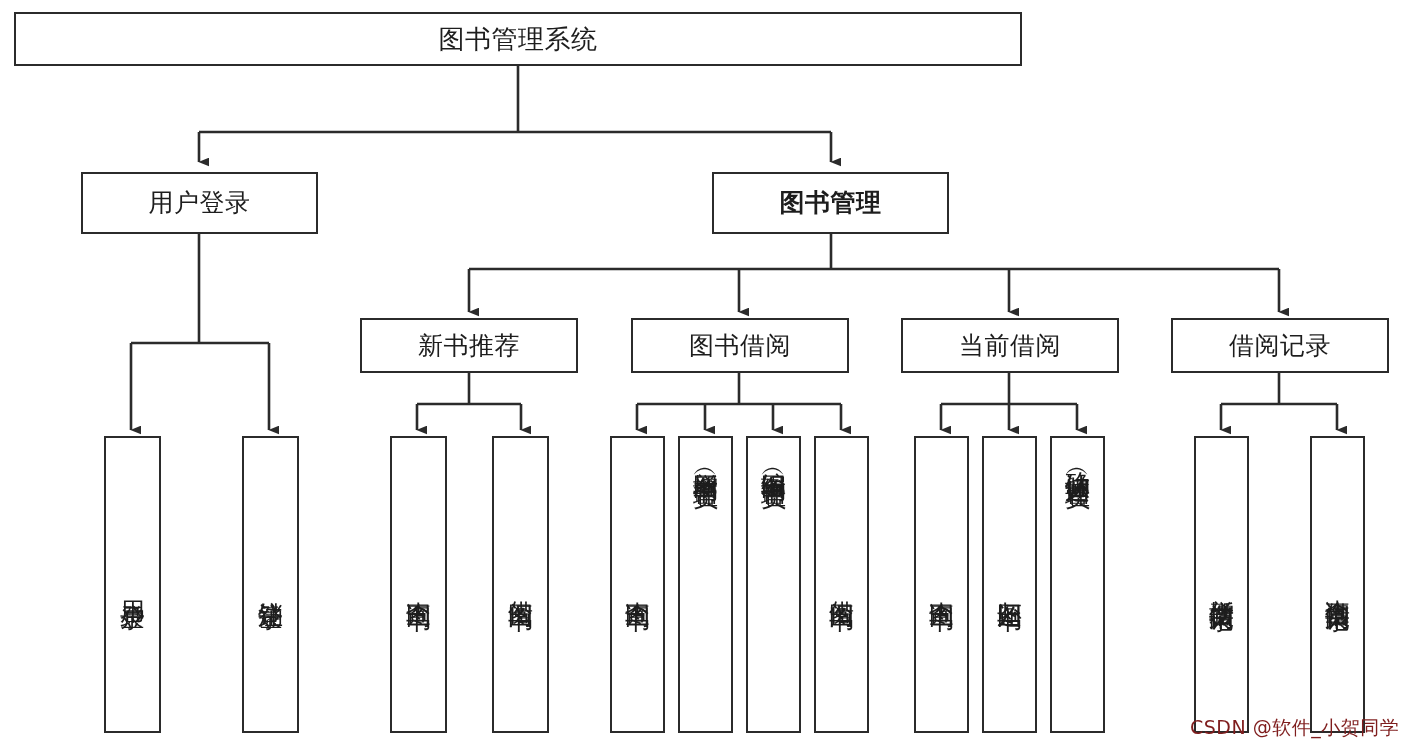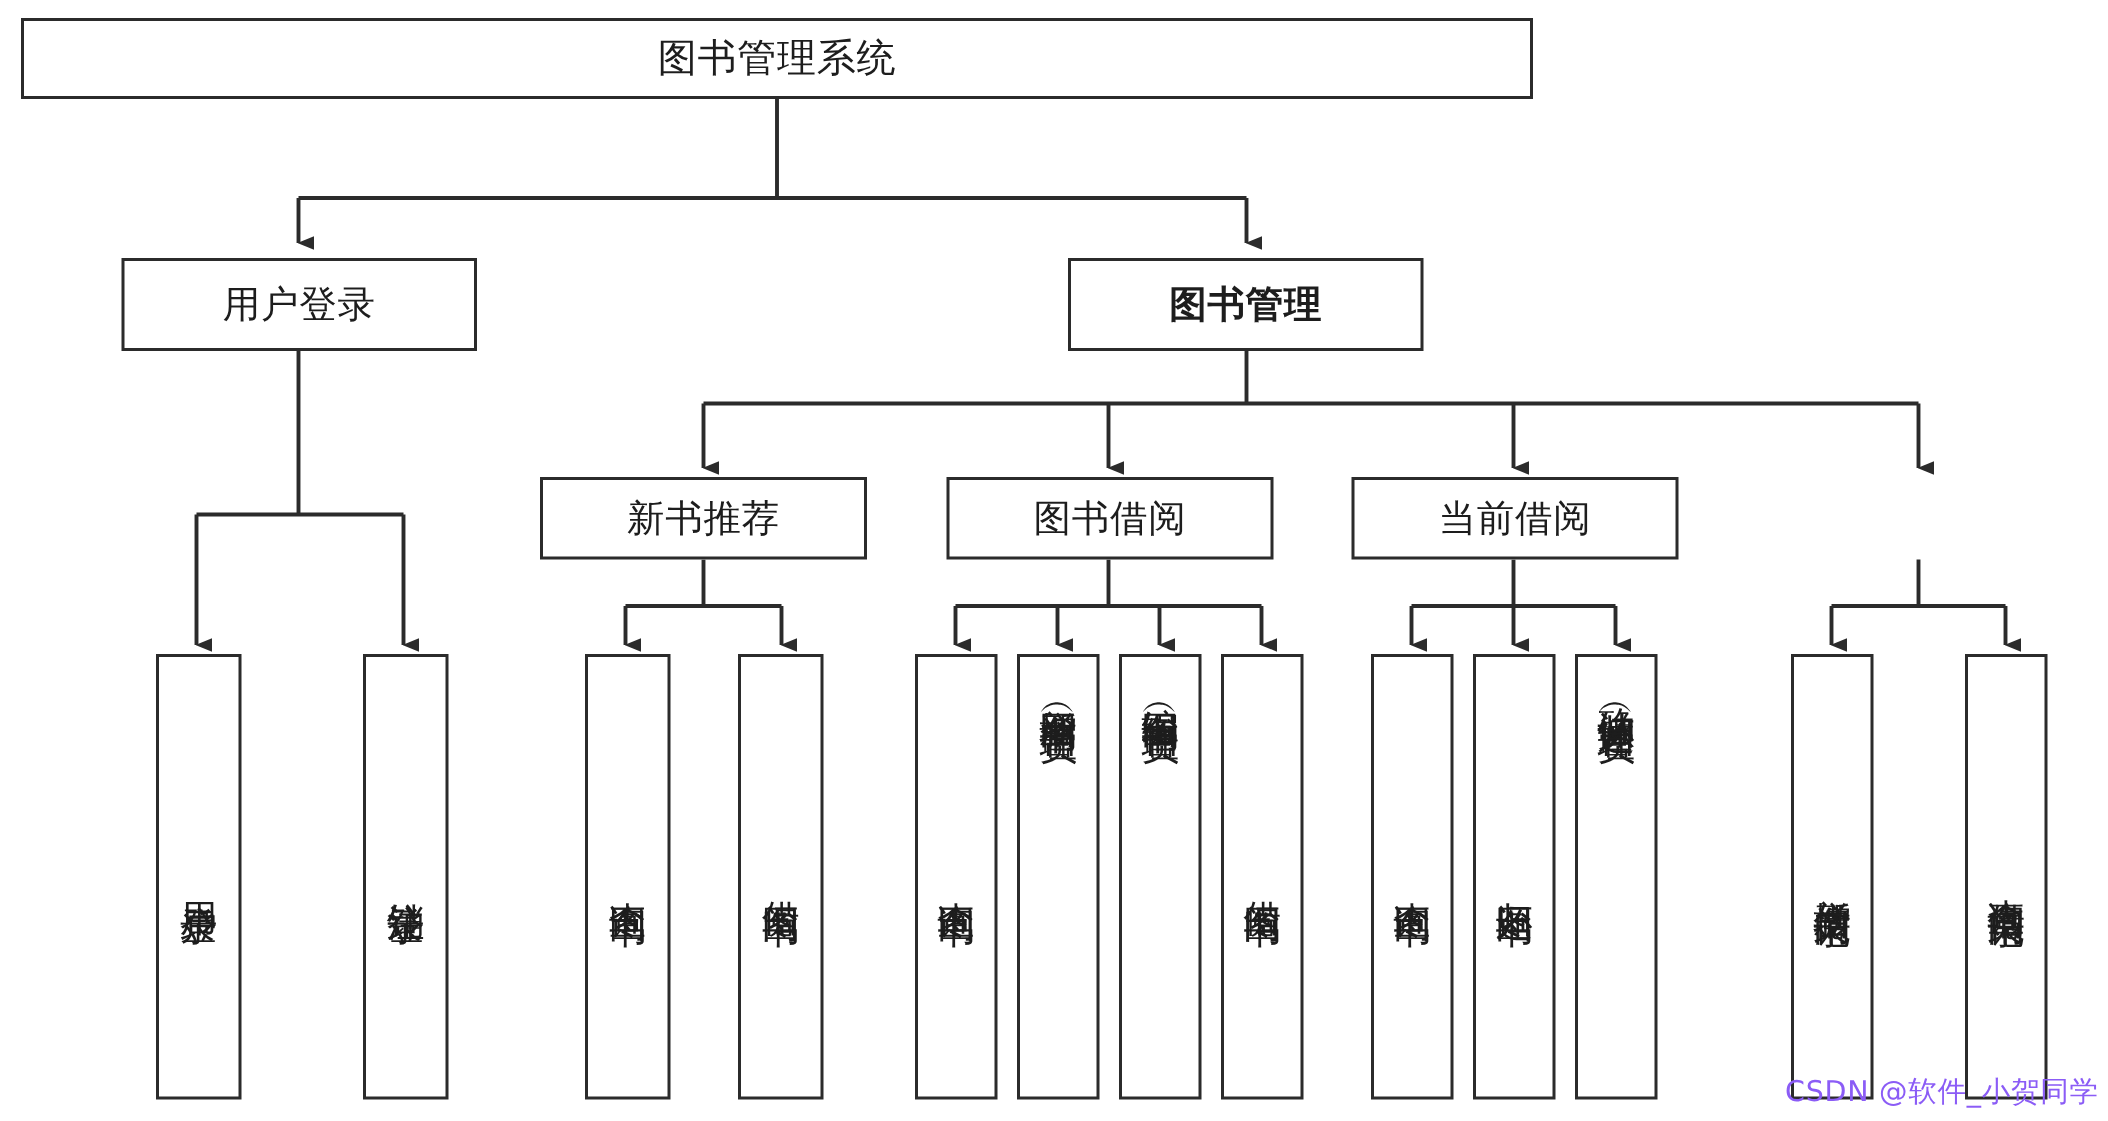--- a/index.html
+++ b/index.html
@@ -67,21 +67,21 @@
     max-height: 278px;
   }
   
   .node.vert.mid {
     align-items: center;
     padding-top: 0;
   }
   .watermark {
     position: absolute;
     font-size: 19px;
-    color: #8b5cf6;
+    color: #7f1d1d;
     white-space: nowrap;
     letter-spacing: 0.5px;
     font-family: "DejaVu Sans", "Liberation Sans", sans-serif;
   }
 </style>
 </head>
 <body>
 
 <div id="diagram-root">
 
@@ -152,20 +152,23 @@
   </div>
 
   <div class="node horiz" style="left:631px; top:318px; width:218px; height:55px;">
     <span class="node-label">图书借阅</span>
   </div>
 
   <div class="node horiz" style="left:901px; top:318px; width:218px; height:55px;">
     <span class="node-label">当前借阅</span>
   </div>
 
+  <div class="node horiz" style="left:1171px; top:318px; width:218px; height:55px;">
+    <span class="node-label">借阅记录</span>
+  </div>
 
   <div class="node vert mid" style="left:104px; top:436px; width:57px; height:297px;">
     <span class="node-label">用户登录</span>
   </div>
 
   <div class="node vert mid" style="left:242px; top:436px; width:57px; height:297px;">
     <span class="node-label">注销登录</span>
   </div>
 
   <div class="node vert mid" style="left:390px; top:436px; width:57px; height:297px;">

